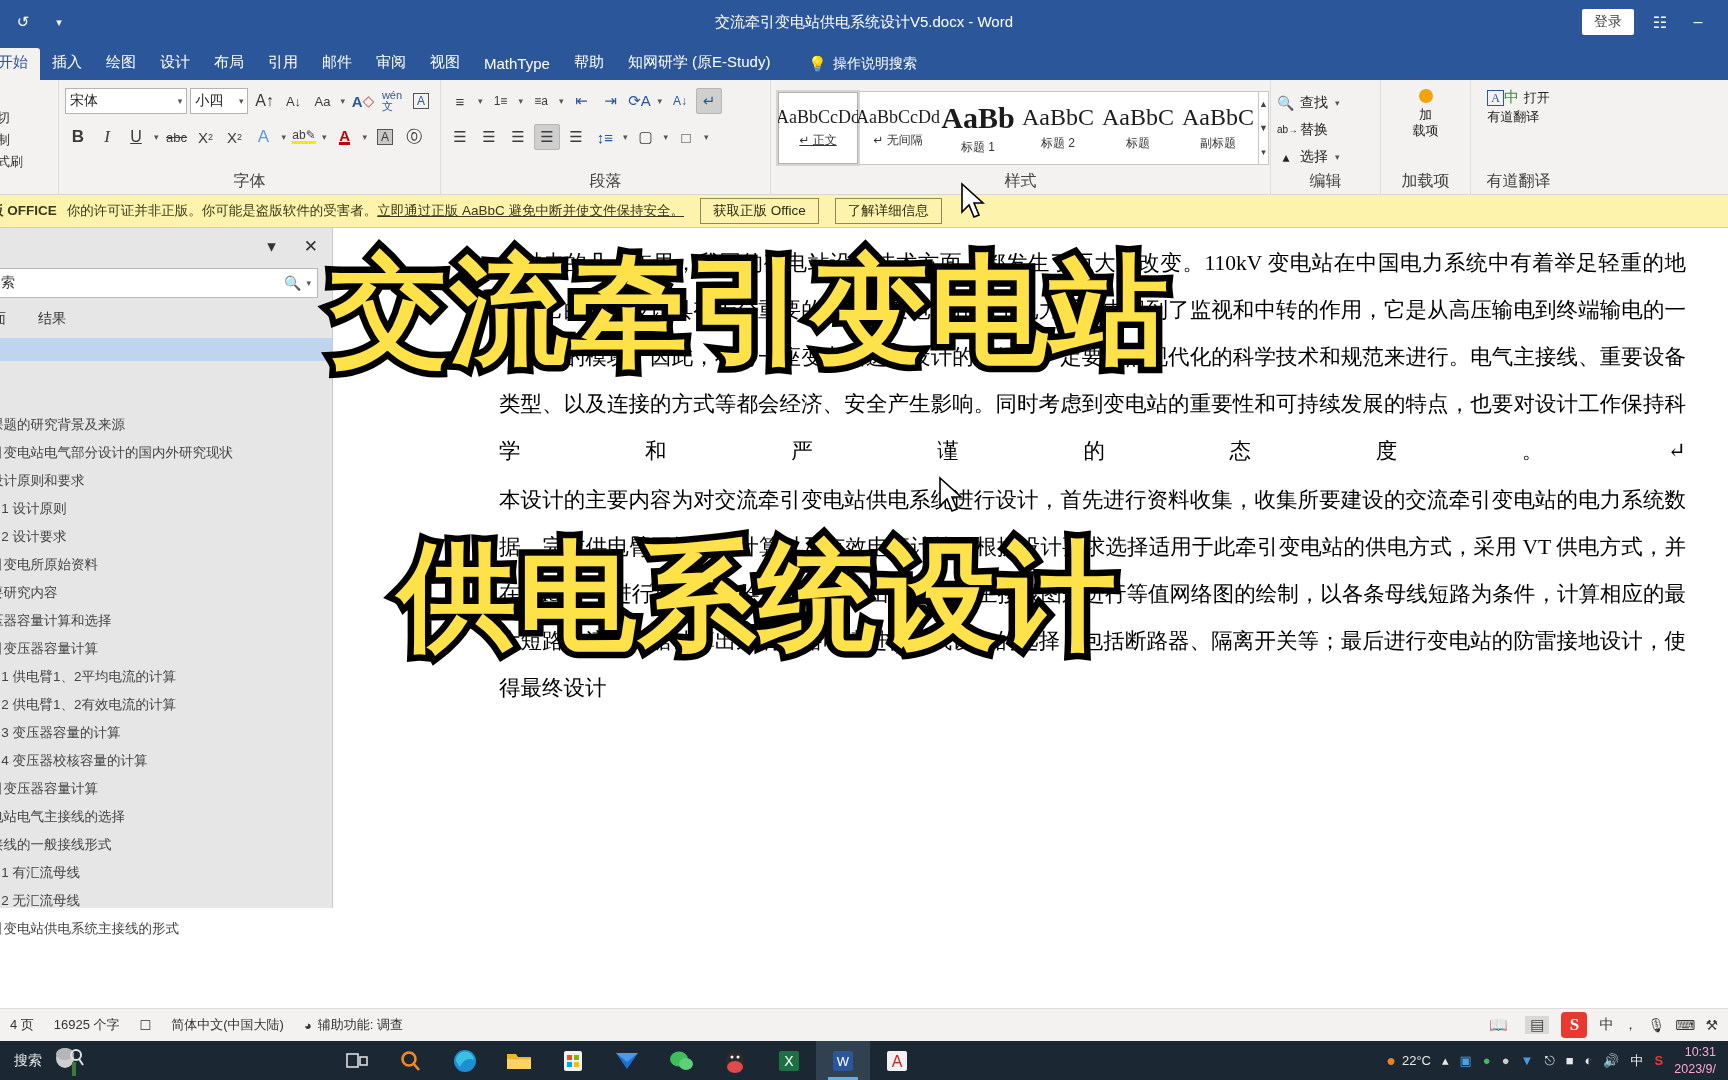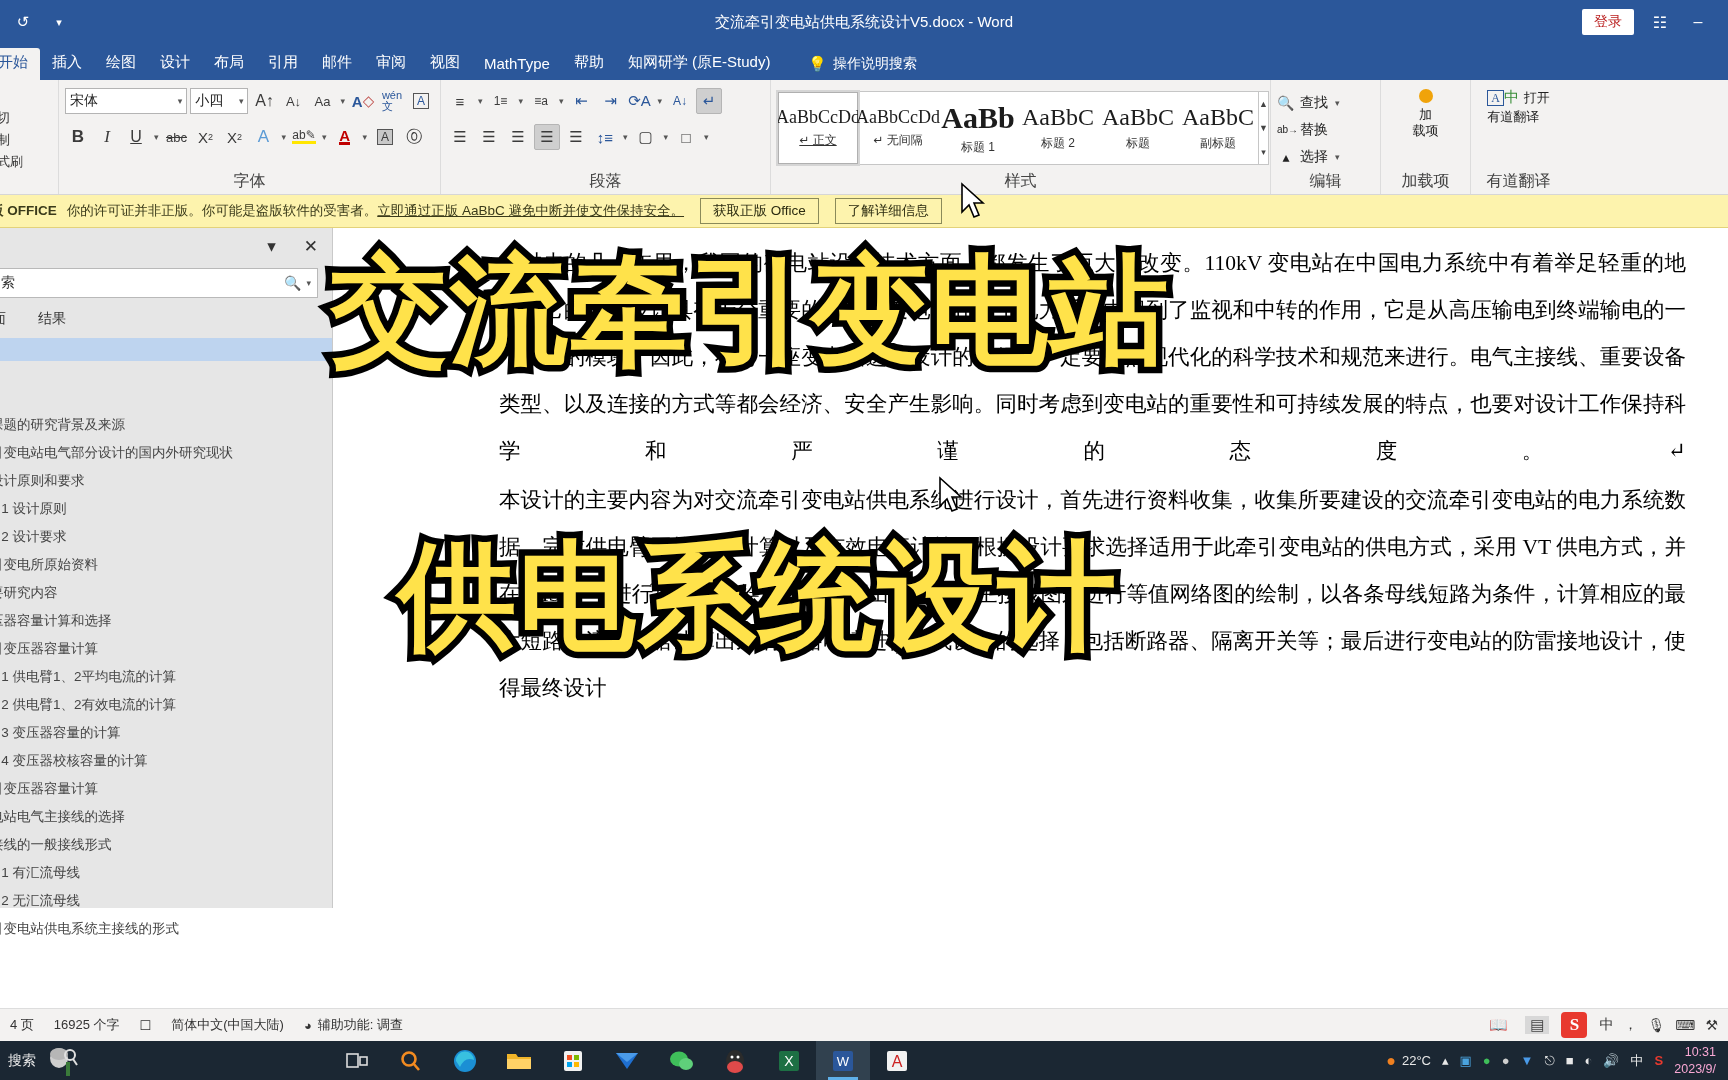--- a/index.html
+++ b/index.html
@@ -21,21 +21,21 @@
   .qat-btn {
     width: 26px; height: 26px; display: flex; align-items: center; justify-content: center;
     color: #fff; font-size: 15px; cursor: pointer;
   }
   .title-text {
     position: absolute; left: 0; right: 0; text-align: center;
     color: #fff; font-size: 15px; line-height: 44px; pointer-events: none;
   }
   .title-right { margin-left: auto; display: flex; align-items: center; gap: 14px; padding-right: 18px; }
   .signin {
-    background: #fff; color: #b91c1c; font-size: 14px;
+    background: #fff; color: #404040; font-size: 14px;
     padding: 4px 12px; border-radius: 2px; cursor: pointer;
   }
   .tr-icon { color: #fff; font-size: 16px; cursor: pointer; width: 24px; text-align:center;}
 
   
   .ribbon-tabs {
     position: absolute; left: 0; top: 44px; width: 1728px; height: 36px;
     background: #2b579a; display: flex; align-items: flex-end;
   }
   .tab {
@@ -200,21 +200,21 @@
   }
   .sb-tray { display: flex; align-items: center; gap: 10px; font-size: 14px; color: #333; }
 
   
   .taskbar {
     position: absolute; left: 0; top: 1041px; width: 1728px; height: 39px;
     background: #1b2733; display: flex; align-items: center;
   }
   .tb-search {
     display: flex; align-items: center; gap: 10px; color: #e8e8e8; font-size: 14px;
-    width: 330px; padding-left: 8px;
+    width: 330px; padding-left: 14px;
   }
   .tb-avatar { width: 34px; height: 30px; position: relative; }
   .tb-icons { display: flex; align-items: center; gap: 0px; }
   .tb-app {
     width: 54px; height: 39px; display: flex; align-items: center; justify-content: center;
     position: relative; cursor: pointer;
   }
   .tb-app.active { background: #31414f; }
   .tb-app .underline { position: absolute; bottom: 0; left: 12px; right: 12px; height: 3px; background: #5fb0e8; }
   .tb-right { margin-left: auto; display: flex; align-items: center; gap: 11px; padding-right: 12px; color: #e8e8e8; font-size: 13px; }

